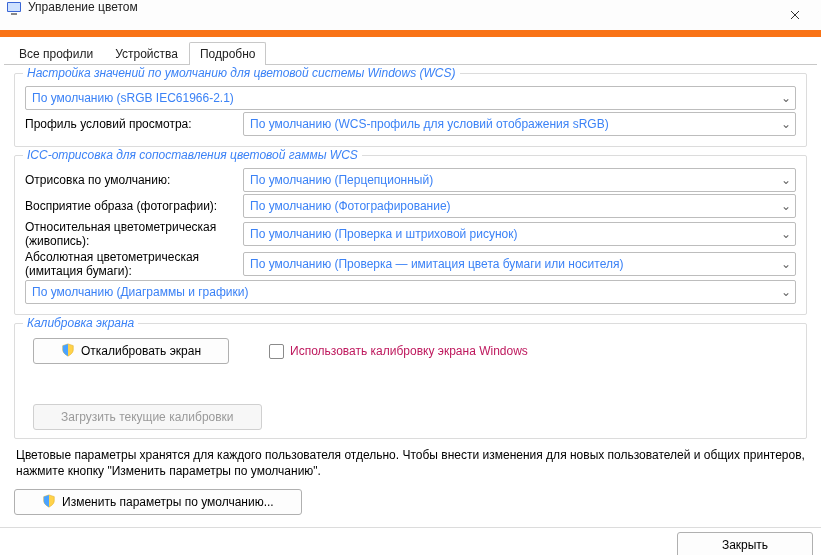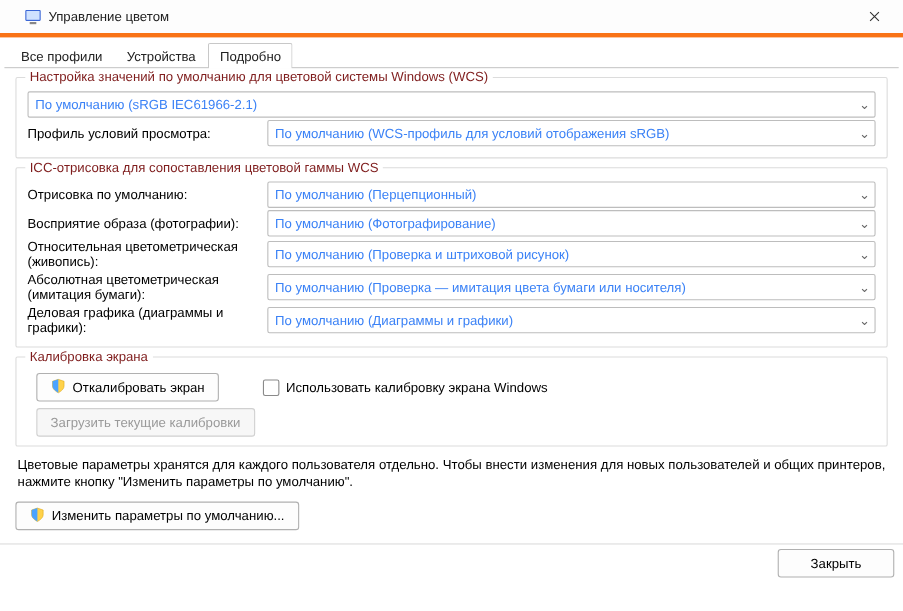--- a/index.html
+++ b/index.html
@@ -9,23 +9,23 @@
     height: 555px;
     font-family: "Segoe UI", Tahoma, sans-serif;
     font-size: 12px;
     background: #fff;
     color: #000;
     overflow: hidden;
   }
   .titlebar {
     height: 30px;
     display: flex;
-    align-items: center;
-    padding: 0 4px 0 22px;
-    border-bottom: 4px solid #f97316;
+    align-items: flex-start;
+    padding: 0 4px 0 6px;
+    border-bottom: 7px solid #f97316;
     background: #fdfdfd;
   }
   .titlebar .app-icon {
     width: 16px; height: 16px;
     margin-right: 6px;
   }
   .titlebar .title {
     flex: 1;
     color: #222;
   }
@@ -87,21 +87,22 @@
     padding: 10px 10px 8px 10px;
     margin-bottom: 8px;
     position: relative;
   }
   .group > .legend {
     position: absolute;
     top: -8px;
     left: 8px;
     background: #fff;
     padding: 0 4px;
-    color: #7f1d1d;
+    color: #3b82f6;
+    font-style: italic;
   }
 
   .row {
     display: flex;
     align-items: center;
     gap: 8px;
     min-height: 24px;
     margin: 2px 0;
   }
   .row .lbl {
@@ -138,44 +139,45 @@
   .calib-row {
     display: flex;
     align-items: center;
     gap: 40px;
     margin: 4px 0 6px 8px;
   }
 
   .btn {
     height: 24px;
     min-width: 80px;
-    padding: 0 12px;
+    padding: 0 27px;
     border: 1px solid #b0b0b0;
     border-radius: 3px;
     background: #fdfdfd;
     color: #000;
     display: inline-flex;
     align-items: center;
     justify-content: center;
     gap: 6px;
     cursor: default;
   }
   .btn.disabled {
     color: #9a9a9a;
     border-color: #d0d0d0;
     background: #f7f7f7;
+    margin-top: 34px;
   }
 
   .shield svg{ width:14px; height:14px; }
 
   .checkbox {
     display: inline-flex;
     align-items: center;
     gap: 6px;
-    color: #000000;
+    color: #be185d;
   }
   .checkbox .box {
     width: 13px; height: 13px;
     border: 1px solid #8a8a8a;
     border-radius: 2px;
     background: #fff;
   }
 
   .info {
     margin: 8px 2px 10px 2px;
@@ -265,21 +267,20 @@
         </div>
       </div>
       <div class="row">
         <span class="lbl">Абсолютная цветометрическая (имитация бумаги):</span>
         <div class="combo">
           <span class="val">По умолчанию (Проверка — имитация цвета бумаги или носителя)</span>
           <span class="chev">⌄</span>
         </div>
       </div>
       <div class="row">
-        <span class="lbl">Деловая графика (диаграммы и графики):</span>
         <div class="combo">
           <span class="val">По умолчанию (Диаграммы и графики)</span>
           <span class="chev">⌄</span>
         </div>
       </div>
     </div>
 
     <div class="group">
       <span class="legend">Калибровка экрана</span>
 

